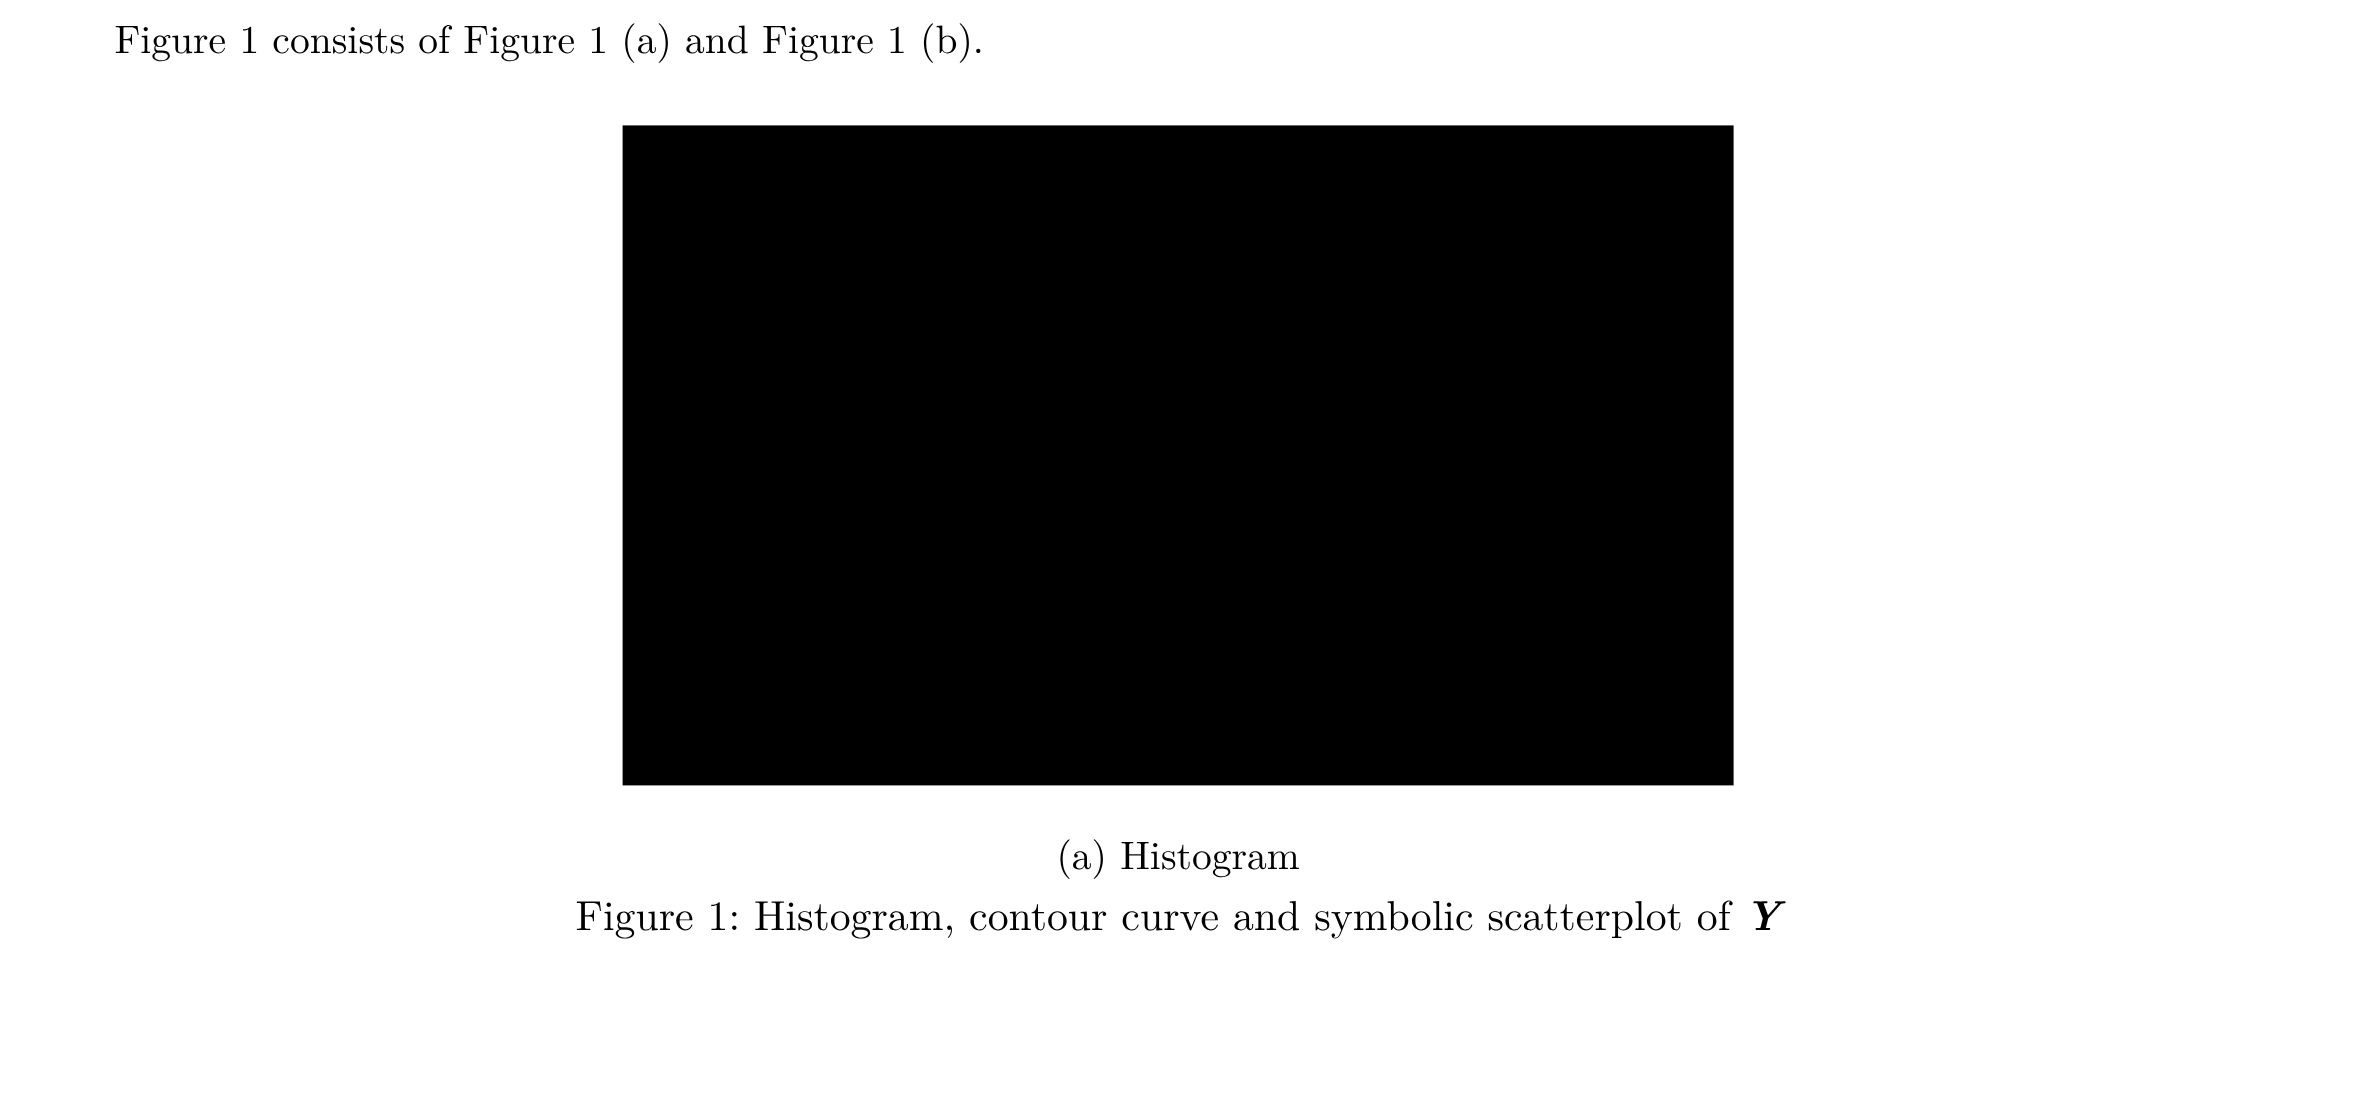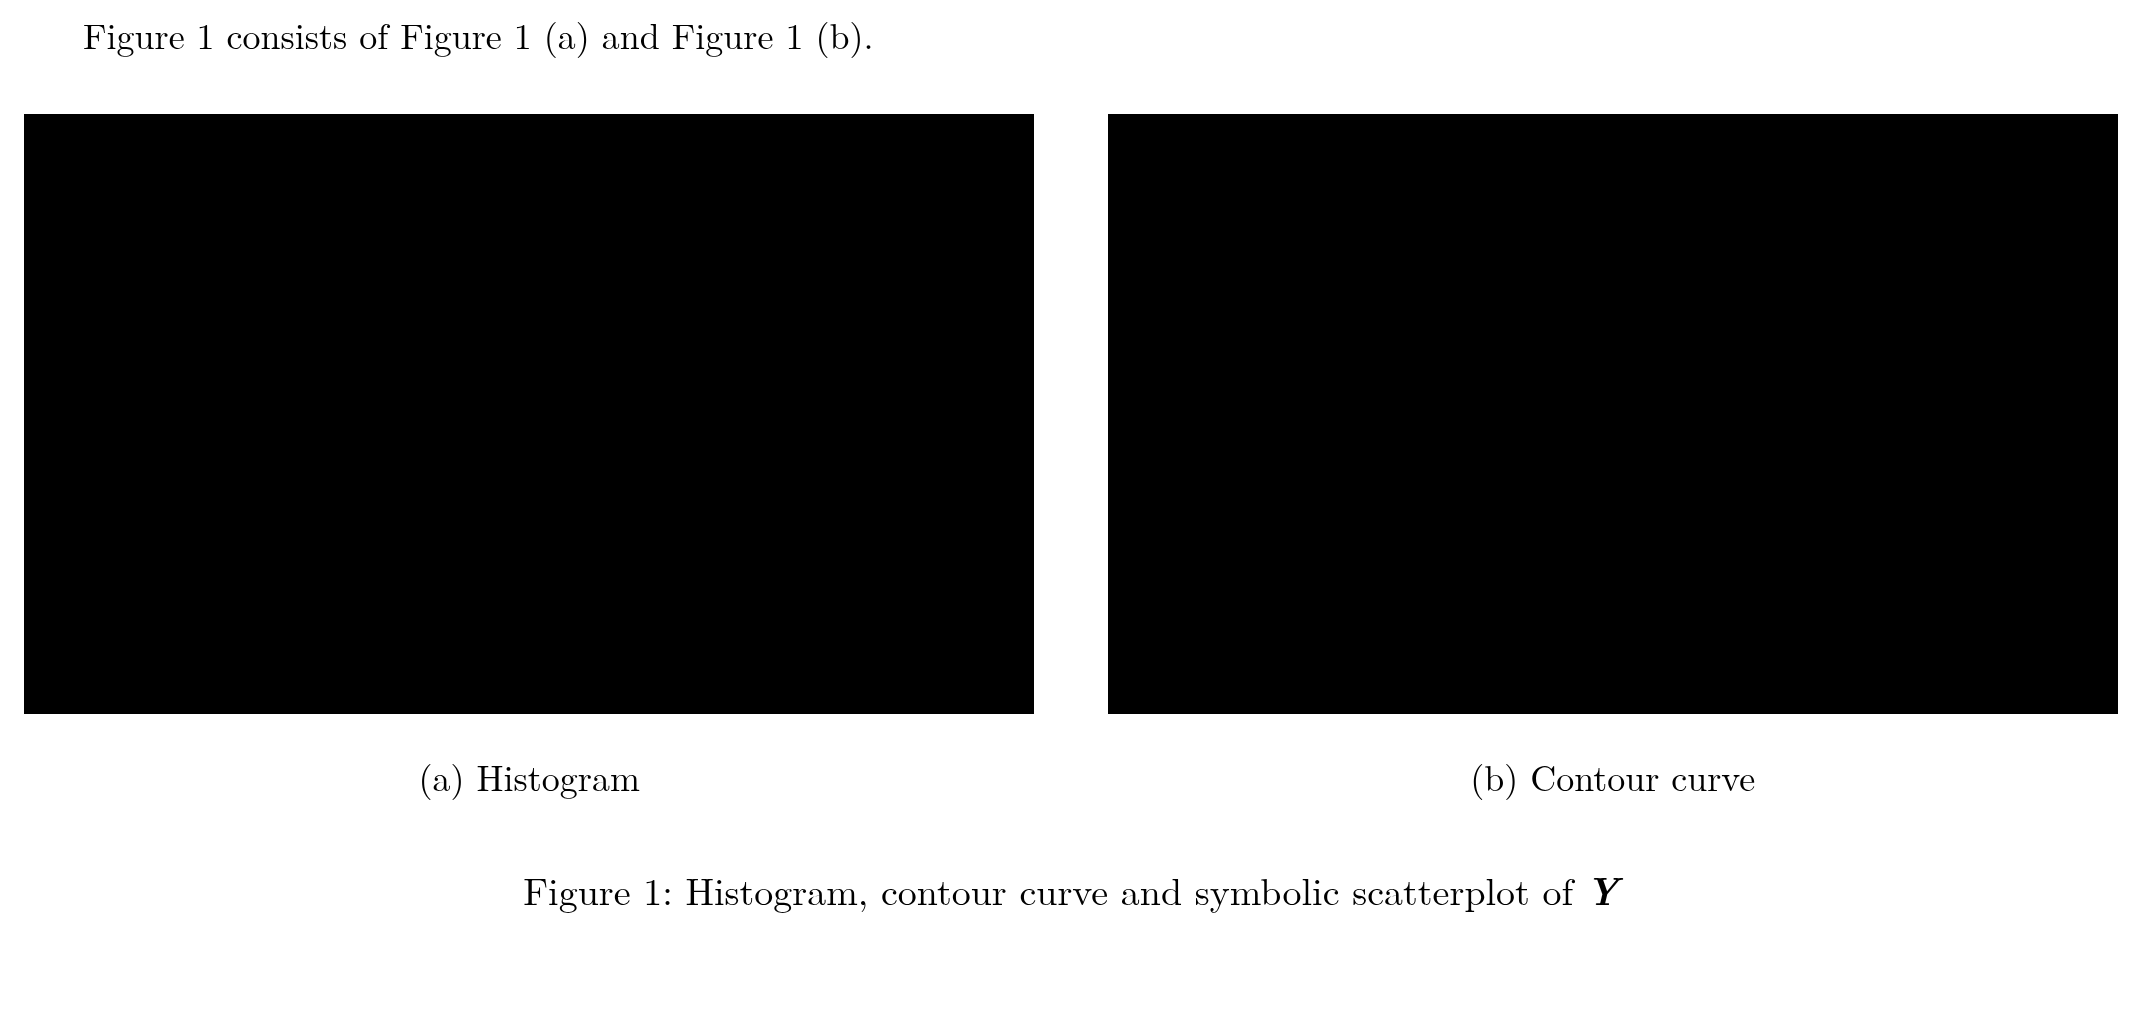--- a/index.html
+++ b/index.html
@@ -9,21 +9,21 @@
       font-size: 36px;
       color: #000;
       background: #fff;
       width: 2142px;
     }
     .container {
       width: 100%;
       padding-top: 10px;
     }
     .text-block {
-      margin-left: 83px;
+      margin-left: 104px;
       line-height: 1.35;
     }
     .text-line {
       white-space: pre;
     }
     .figures-row {
       display: flex;
       justify-content: space-between;
       margin-top: 55px;
       padding-left: 20px;
@@ -40,21 +40,20 @@
       background: #000;
       width: 1010px;
       height: 600px;
     }
     .subcaption {
       margin-top: 36px;
       font-size: 36px;
     }
     .main-caption {
       text-align: center;
-      margin-top: 60px;
       font-size: 38px;
     }
     .bold-italic {
       font-weight: bold;
       font-style: italic;
     }
   </style>
 </head>
 <body>
 
@@ -62,23 +61,19 @@
 
   <div class="text-block">
     <div class="text-line">Figure 1 consists of Figure 1 (a) and Figure 1 (b).</div>
   </div>
 
   <div class="figures-row">
     <div class="figure-col">
       <div class="black-box"></div>
       <div class="subcaption">(a) Histogram</div>
     </div>
-    <div class="figure-col">
-      <div class="black-box"></div>
-      <div class="subcaption">(b) Contour curve</div>
-    </div>
   </div>
 
   <div class="main-caption">
     <span>Figure 1: Histogram, contour curve and symbolic scatterplot of </span><span class="bold-italic">Y</span>
   </div>
 
 </div>
 
 </body></html>

